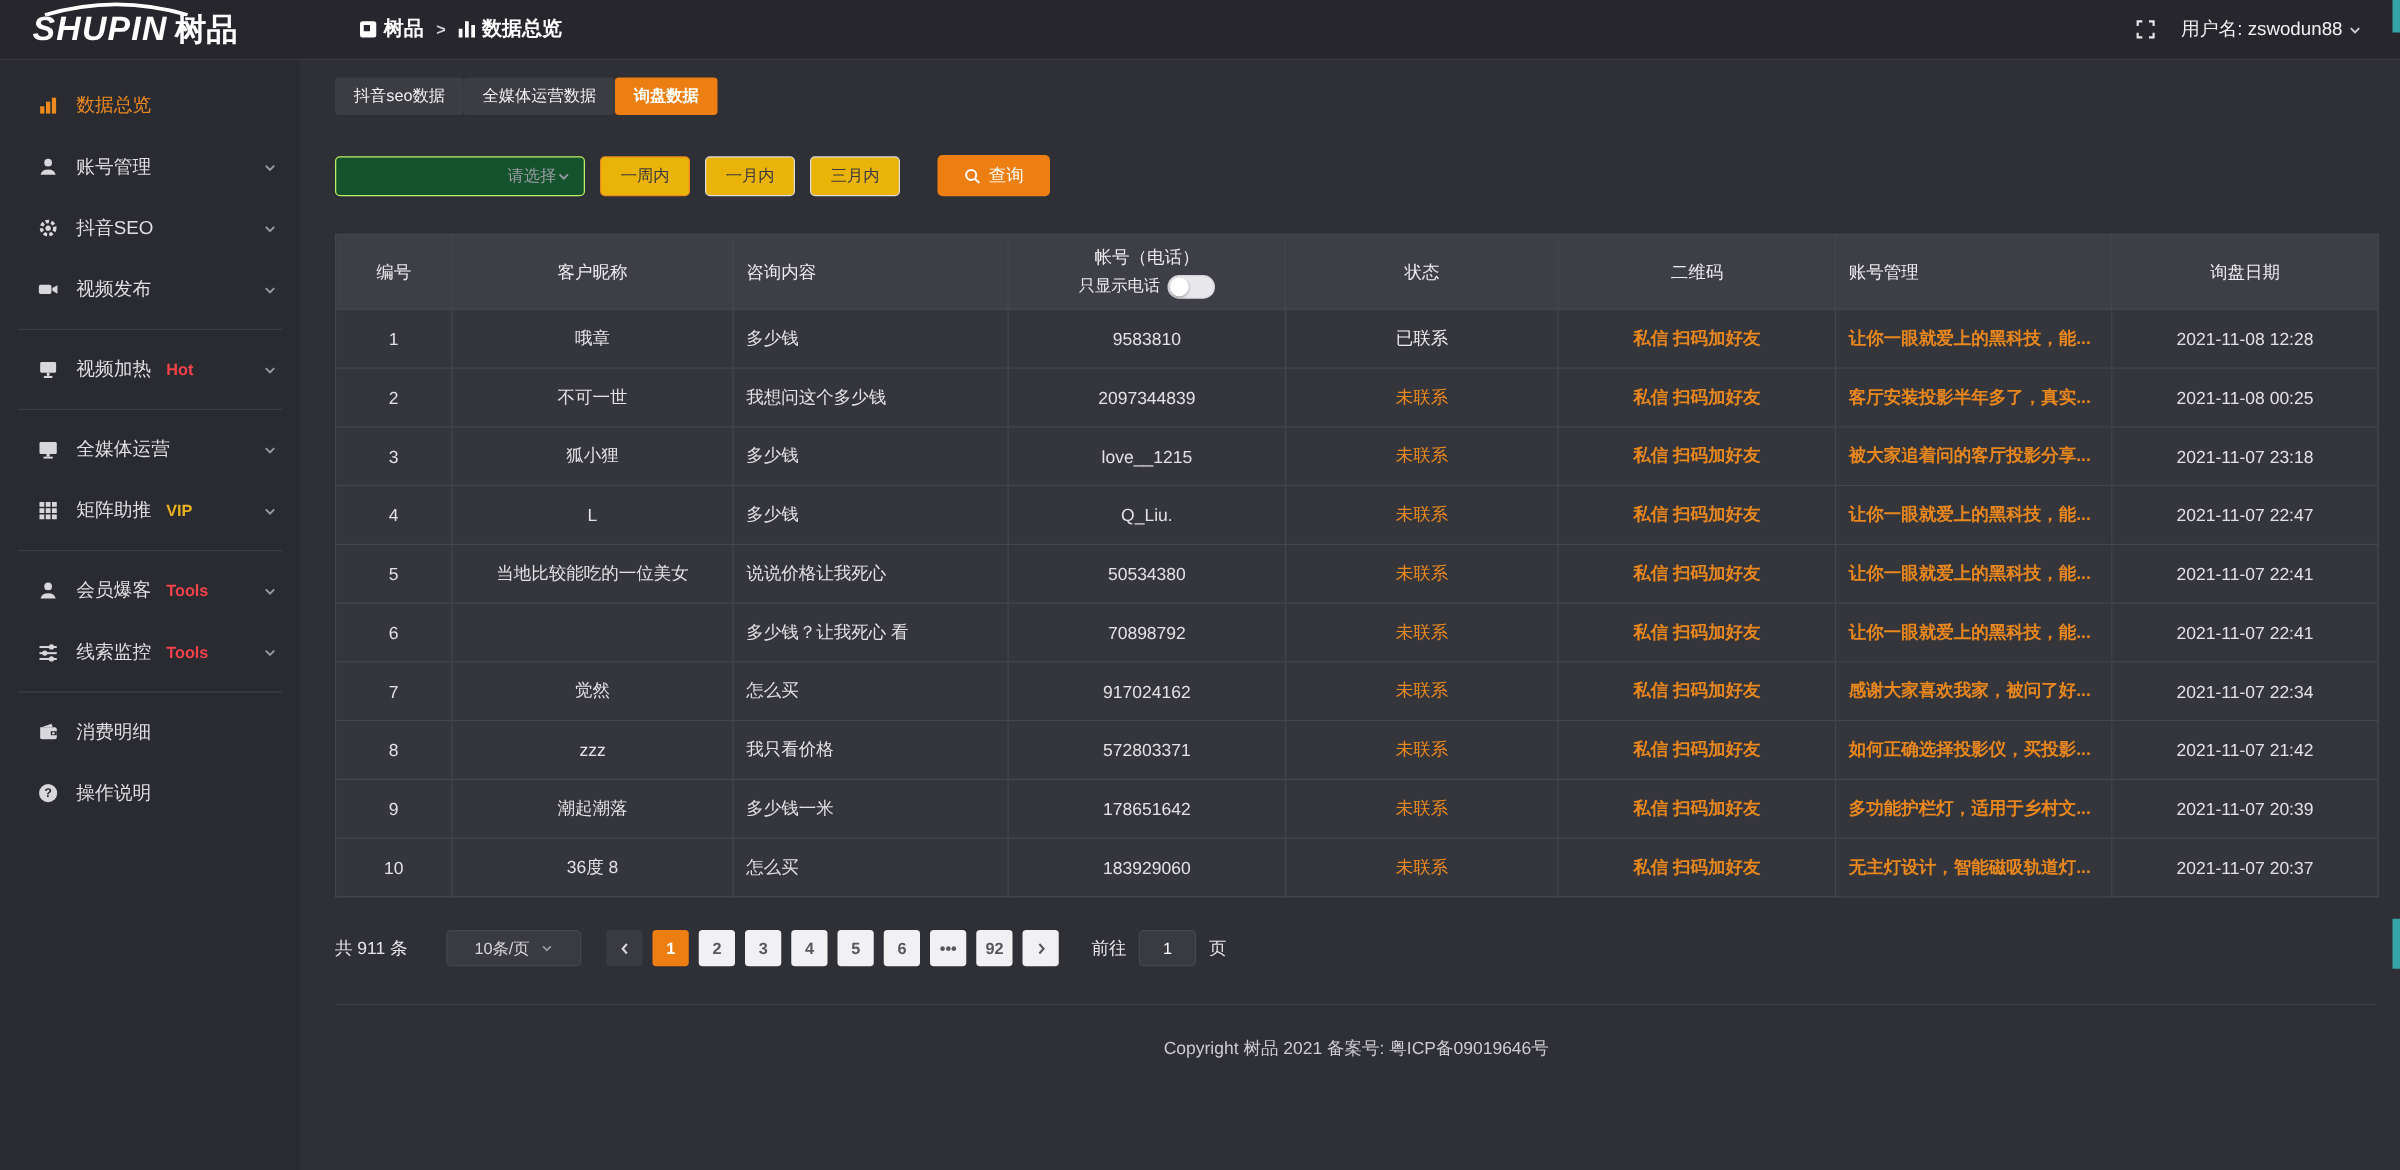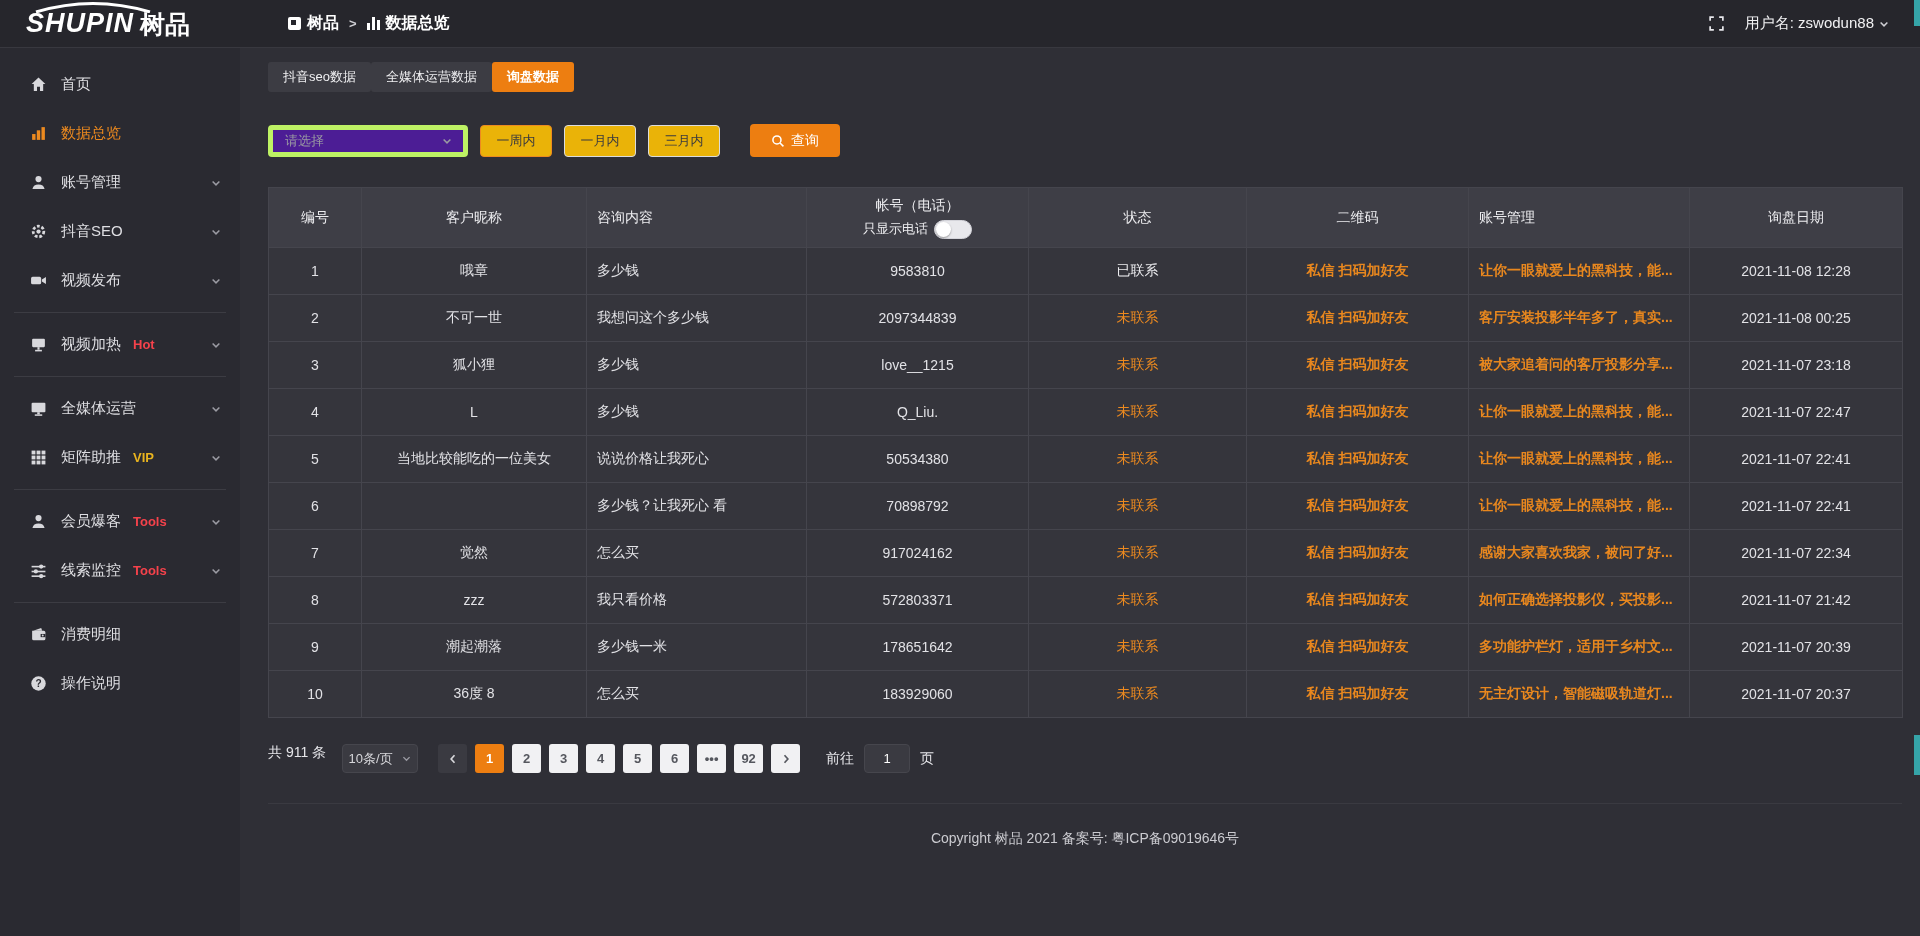--- a/index.html
+++ b/index.html
@@ -40,22 +40,22 @@
 
   
   .main { position:absolute; left:240px; top:48px; right:0; bottom:0; padding:14px 18px 0 28px; }
 
   .tabs { display:flex; }
   .tab { height:30px; padding:0 15px; background:#3c3c43; color:#f0f0f2; font-size:13px;
          display:flex; align-items:center; border-radius:3px; cursor:pointer; }
   .tab.active { background:#ED7E11; color:#fff; font-weight:bold; }
 
   .filters { display:flex; gap:12px; margin-top:32px; align-items:center; }
-  .select { width:200px; height:32px; background:#4c1d95; border:5px solid #bef264; border-radius:4px;
-            display:flex; align-items:center; justify-content:space-between; padding:0 10px 0 12px;
+  .select { width:200px; height:32px; background:#14532d; border:1px solid #bef264; border-radius:4px;
+            display:flex; align-items:center; justify-content:flex-end; padding:0 10px 0 12px;
             font-size:13px; color:#9a9aa2; cursor:pointer; }
   .pbtn { width:72px; height:32px; background:#eab308; border:1px solid #dcdcdc; border-radius:4px;
           font-size:13px; color:#3a3a3f; display:flex; align-items:center; justify-content:center; cursor:pointer; }
   .pbtn.selected { border:1px solid #ED8A1F; }
   .search-btn { margin-left:18px; width:90px; height:33px; background:#ED7E11; border-radius:4px; color:#fff;
           font-size:14px; display:flex; align-items:center; justify-content:center; gap:6px; cursor:pointer; }
 
   
   .data-table { width:100%; margin-top:30px; border-collapse:collapse; table-layout:fixed; }
   .data-table th, .data-table td { border:1px solid #45454d; font-weight:normal; }
@@ -68,24 +68,24 @@
   .toggle-row { display:flex; align-items:center; justify-content:center; gap:6px; margin-top:5px; font-size:13px; }
   .toggle { width:38px; height:19px; border-radius:10px; background:#e8e8ec; border:1px solid #d4d4da;
             position:relative; cursor:pointer; flex:none; }
   .toggle .knob { position:absolute; left:1px; top:1px; width:15px; height:15px; border-radius:50%;
             background:#fff; box-shadow:0 1px 2px rgba(0,0,0,.35); }
   td .status.pending { color:#ED8A1F; }
   td .status.contacted { color:#ececef; }
   .qr-link, .src-link { color:#E8871E; text-decoration:none; cursor:pointer;font-weight:bold; }
 
   
-  .pagination { display:flex; align-items:flex-start; margin-top:26px; font-size:14px; color:#e6e6ea; }
+  .pagination { display:flex; align-items:center; margin-top:26px; font-size:14px; color:#e6e6ea; }
   .pg-total { margin-right:16px; }
-  .size-select { width:76px; height:29px; background:#3a3a41; border:1px solid #46464d; border-radius:4px;
-        display:flex; align-items:center; justify-content:center; gap:8px; font-size:13px; color:#d6d6da; cursor:pointer; margin-right:20px; }
+  .size-select { width:108px; height:29px; background:#3a3a41; border:1px solid #46464d; border-radius:4px;
+        display:flex; align-items:center; justify-content:center; gap:8px; font-size:13px; color:#d6d6da; cursor:pointer; margin-right:20px;margin-left:15px; }
   .pages { display:flex; align-items:center; gap:8px; }
   .page-btn { min-width:29px; height:29px; border:none; border-radius:3px; background:#f1f1f3; color:#55575e;
         font-size:13px; font-weight:bold; cursor:pointer; font-family:inherit; }
   .page-btn.active { background:#ED7E11; color:#fff; }
   .nav-btn { width:29px; height:29px; border:none; border-radius:3px; display:flex; align-items:center; justify-content:center; cursor:pointer; }
   .nav-btn.prev { background:#3a3a41; margin-right:8px; }
   .nav-btn.next { background:#f1f1f3; margin-left:8px; }
   .goto { display:flex; align-items:center; gap:10px; margin-left:26px; }
   .goto-input { width:46px; height:29px; background:#3a3a41; border:1px solid #46464d; border-radius:4px;
         color:#fff; text-align:center; font-size:13px; font-family:inherit; }
@@ -139,28 +139,20 @@
     <span class="username">
       <span>用户名: zswodun88</span>
       <svg width="12" height="12" viewBox="0 0 16 16" fill="none" stroke="#cfcfd4" stroke-width="2">
           <path d="M3.5 6 L8 10.5 L12.5 6"></path>
         </svg>
     </span>
   </div>
 </div>
 
 <div class="sidebar">
-  <div class="side-item">
-    <span class="si-icon">
-        <svg width="17" height="17" viewBox="0 0 16 16">
-          <path d="M8 1.5 L14.5 7.6 H12.4 V14 H9.4 V10 H6.6 V14 H3.6 V7.6 H1.5 Z"></path>
-        </svg>
-      </span>
-    <span class="si-label">首页</span>
-  </div>
   <div class="side-item active">
     <span class="si-icon">
         <svg width="17" height="17" viewBox="0 0 16 16">
           <rect x="2" y="8.5" width="3.2" height="5.5"></rect>
           <rect x="6.4" y="5" width="3.2" height="9"></rect>
           <rect x="10.8" y="2" width="3.2" height="12"></rect>
         </svg>
       </span>
     <span class="si-label">数据总览</span>
   </div>

